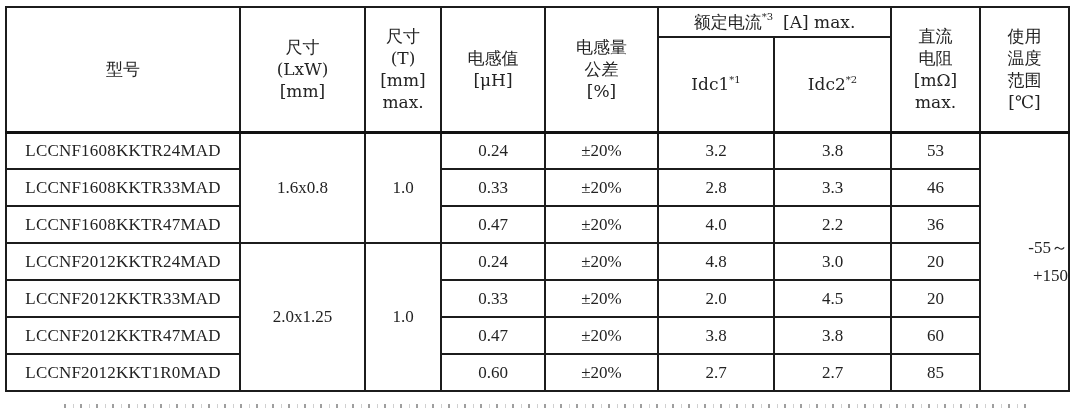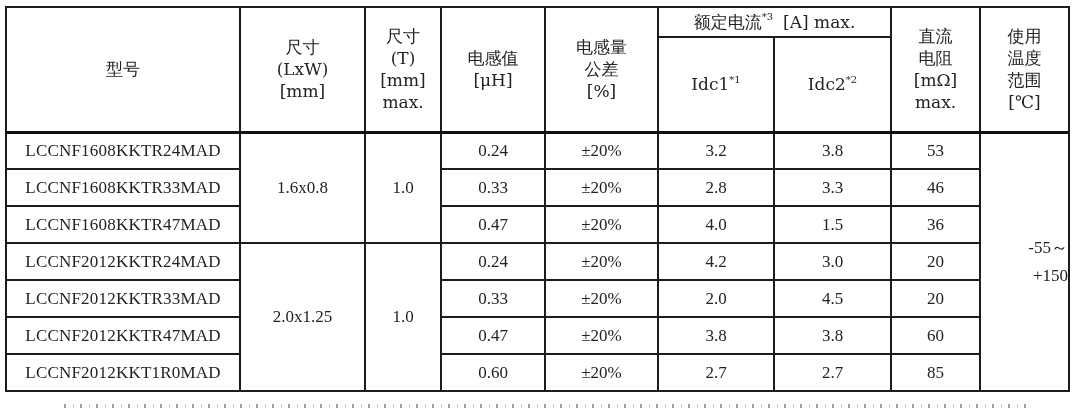--- a/index.html
+++ b/index.html
@@ -157,30 +157,30 @@
           <td>±20%</td>
           <td>2.8</td>
           <td>3.3</td>
           <td>46</td>
         </tr>
         <tr>
           <td class="model-cell">LCCNF1608KKTR47MAD</td>
           <td>0.47</td>
           <td>±20%</td>
           <td>4.0</td>
-          <td>1.5</td>
+          <td>2.2</td>
           <td>36</td>
         </tr>
         <tr>
           <td class="model-cell">LCCNF2012KKTR24MAD</td>
           <td rowspan="4">2.0x1.25</td>
           <td rowspan="4">1.0</td>
           <td>0.24</td>
           <td>±20%</td>
-          <td>4.2</td>
+          <td>4.8</td>
           <td>3.0</td>
           <td>20</td>
         </tr>
         <tr>
           <td class="model-cell">LCCNF2012KKTR33MAD</td>
           <td>0.33</td>
           <td>±20%</td>
           <td>2.0</td>
           <td>4.5</td>
           <td>20</td>

